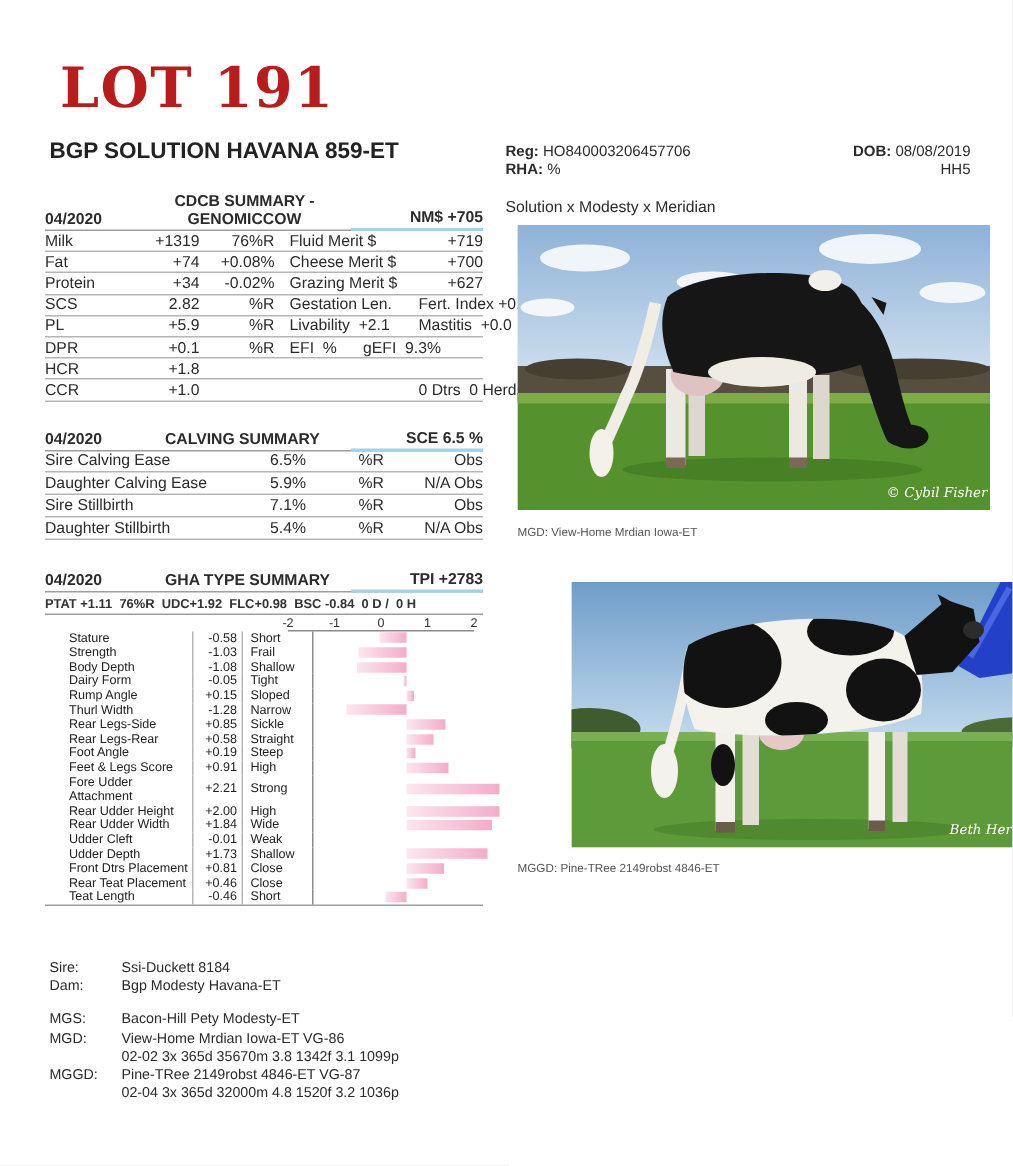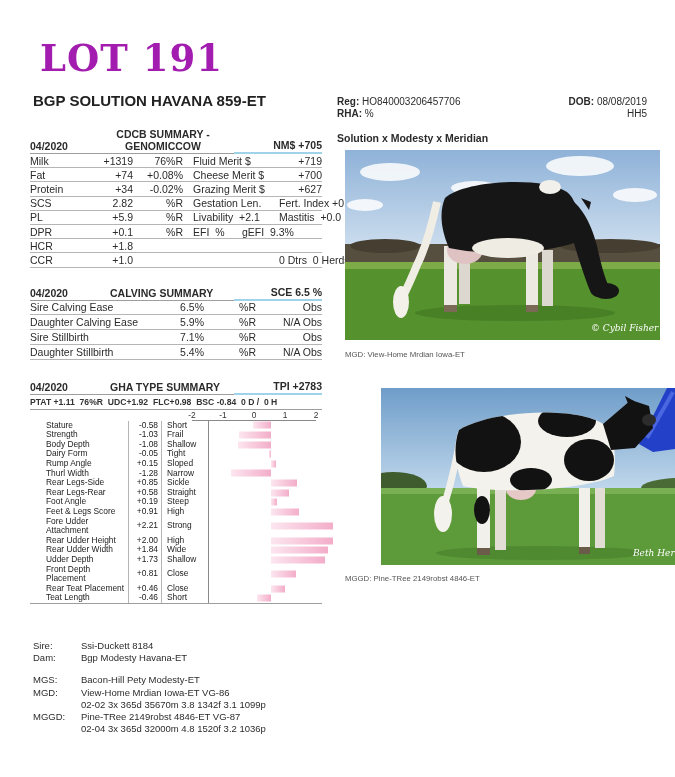--- a/index.html
+++ b/index.html
@@ -1,24 +1,24 @@
 <!DOCTYPE html>
 <html><head>
 <meta charset="utf-8">
 <style>
   html,body{margin:0;padding:0;background:#e8e8e8;}
   .page{position:relative;width:675px;height:777px;background:#ffffff;margin:0 auto;
         font-family:"Liberation Sans", sans-serif;color:#2b2b2b;overflow:hidden;}
   .lot-title{position:absolute;left:40px;top:36px;font-family:"DejaVu Serif", serif;
-        font-weight:900;font-size:37px;letter-spacing:1px;color:#a21caf;}
+        font-weight:900;font-size:37px;letter-spacing:1px;color:#b91c1c;}
   .animal-name{position:absolute;left:33px;top:92px;font-size:15px;font-weight:bold;color:#222;}
   .reg-block{position:absolute;left:337px;top:96px;width:310px;font-size:10px;line-height:12px;}
   .reg-line{display:flex;justify-content:space-between;}
   .reg-line b{font-weight:bold;}
-  .sire-stack{margin-top:12px;font-weight:bold;font-size:10.5px;}
+  .sire-stack{margin-top:12px;font-weight:normal;font-size:10.5px;}
 
   .left-col{position:absolute;left:30px;top:128px;width:292px;}
 
   .tbl{width:100%;}
   .tbl-head{display:grid;grid-template-columns:62px 1fr 88px;align-items:end;
         font-size:10.5px;font-weight:bold;border-bottom:1px solid #9e9e9e;padding-bottom:1px;}
   .tbl-head .t-title{text-align:center;}
   .tbl-head .t-right{text-align:right;border-bottom:2px solid #9fd3ea;margin-bottom:-2px;padding-bottom:1px;}
 
   .cdcb-row{display:grid;grid-template-columns:55px 48px 50px 10px 86px 1fr;
@@ -311,29 +311,37 @@
           </div>
           <div class="trait-row">
             <span class="tr-label">Rear Udder Width</span>
             <span class="tr-val">+1.84</span>
             <span class="tr-desc">Wide</span>
             <span class="tr-chart">
               <span class="bar" style="width: 57.04px; left: 62px; background: linear-gradient(to right, rgb(252, 230, 239), rgb(243, 173, 201));"></span>
             </span>
           </div>
           <div class="trait-row">
+            <span class="tr-label">Udder Cleft</span>
+            <span class="tr-val">-0.01</span>
+            <span class="tr-desc">Weak</span>
+            <span class="tr-chart">
+              <span class="bar" style="width: 0.31px; left: 61.69px; background: linear-gradient(to right, rgb(252, 230, 239), rgb(243, 173, 201));"></span>
+            </span>
+          </div>
+          <div class="trait-row">
             <span class="tr-label">Udder Depth</span>
             <span class="tr-val">+1.73</span>
             <span class="tr-desc">Shallow</span>
             <span class="tr-chart">
               <span class="bar" style="width: 53.63px; left: 62px; background: linear-gradient(to right, rgb(252, 230, 239), rgb(243, 173, 201));"></span>
             </span>
           </div>
           <div class="trait-row">
-            <span class="tr-label">Front Depth Placement</span>
+            <span class="tr-label">Front Dtrs Placement</span>
             <span class="tr-val">+0.81</span>
             <span class="tr-desc">Close</span>
             <span class="tr-chart">
               <span class="bar" style="width: 25.11px; left: 62px; background: linear-gradient(to right, rgb(252, 230, 239), rgb(243, 173, 201));"></span>
             </span>
           </div>
           <div class="trait-row">
             <span class="tr-label">Rear Teat Placement</span>
             <span class="tr-val">+0.46</span>
             <span class="tr-desc">Close</span>

